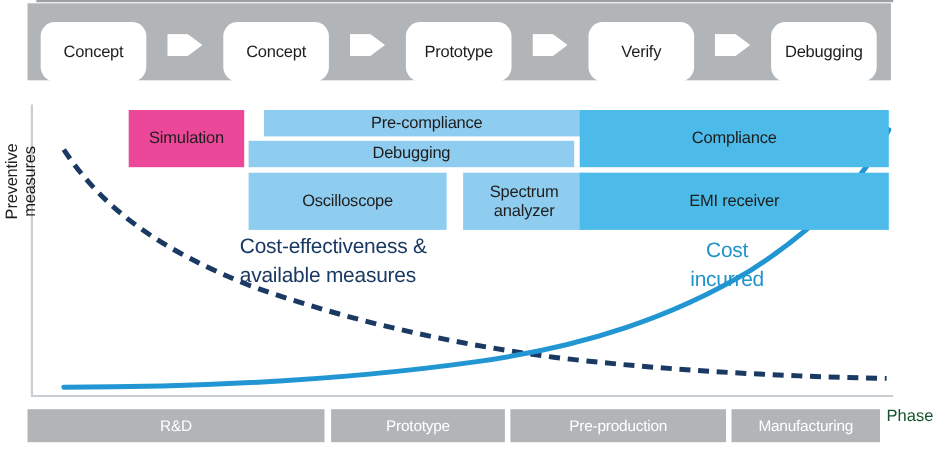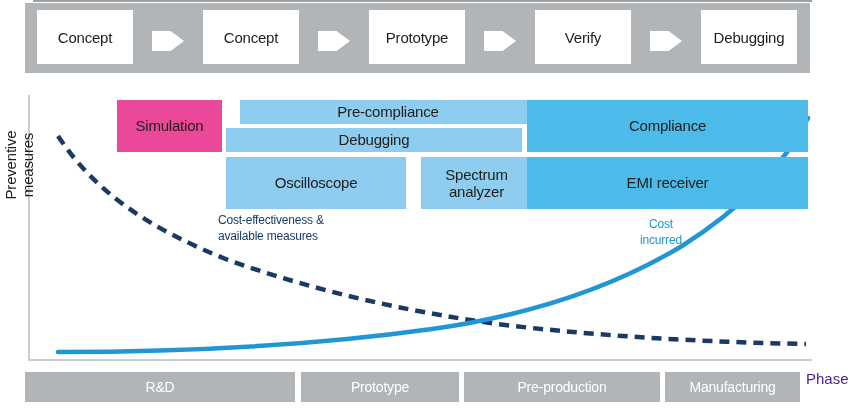--- a/index.html
+++ b/index.html
@@ -4,22 +4,22 @@
 <style>
   html,body{margin:0;padding:0;background:#ffffff;}
   .stage-wrap{position:relative;width:859px;height:410px;background:#ffffff;
     font-family:"Liberation Sans","DejaVu Sans",sans-serif;color:#1d1d1b;overflow:hidden;}
 
   
   .topline{position:absolute;left:33px;top:0;width:779px;height:2px;background:#9da1a4;}
 
   
   .topbar{position:absolute;left:25px;top:3px;width:785px;height:70px;background:#b2b5b7;}
-  .stage{position:absolute;top:7px;width:96px;height:54px;background:#ffffff;
-    display:flex;align-items:center;justify-content:center;font-size:15px;letter-spacing:-0.2px;}
+  .stage{position:absolute;top:17px;width:96px;height:54px;background:#ffffff;
+    display:flex;align-items:center;justify-content:center;font-size:15px;letter-spacing:-0.2px;border-radius:13px;}
   .stage.s0{left:12px}.stage.s1{left:178px}.stage.s2{left:344px}.stage.s3{left:510px}.stage.s4{left:676px}
   .flow-arrow{position:absolute;top:28px;width:32px;height:20px;background:#ffffff;
     clip-path:polygon(0 0,58% 0,100% 50%,58% 100%,0 100%);}
   .flow-arrow.a0{left:127px}.flow-arrow.a1{left:293px}.flow-arrow.a2{left:459px}.flow-arrow.a3{left:625px}
 
   
   .plot{position:absolute;left:0;top:0;z-index:1;}
 
   
   .y-label{position:absolute;left:-47px;top:148px;width:132px;text-align:center;
@@ -33,32 +33,32 @@
   .blue-strong{background:#4dbbea;}
   .b-simulation{left:117px;top:100px;width:105px;height:52px;}
   .b-precompliance{left:226px;top:100px;width:296px;height:24px;margin-left:14px;}
   .b-debugging{left:226px;top:128px;width:296px;height:24px;}
   .b-compliance{left:527px;top:100px;width:281px;height:52px;}
   .b-oscilloscope{left:226px;top:157px;width:180px;height:52px;}
   .b-spectrum{left:411px;top:157px;width:111px;height:52px;padding:0 14px;box-sizing:border-box;margin-left:10px;}
   .b-emi{left:527px;top:157px;width:281px;height:52px;}
 
   
-  .note{position:absolute;z-index:3;font-size:12px;line-height:1.35;white-space:pre-line;letter-spacing:-0.2px;}
+  .note{position:absolute;z-index:3;font-size:19px;line-height:1.35;white-space:pre-line;letter-spacing:-0.2px;}
   .note-left{left:218px;top:212px;color:#1a3a63;text-align:left;}
   .note-right{left:606px;top:216px;width:110px;color:#2095cc;text-align:center;}
 
   
   .phase-seg{position:absolute;top:372px;height:30px;background:#b2b5b7;color:#ffffff;
     display:flex;align-items:center;justify-content:center;font-size:14px;letter-spacing:-0.2px;z-index:2;}
   .p0{left:25px;width:270px;}
   .p1{left:301px;width:158px;}
   .p2{left:464px;width:196px;}
   .p3{left:665px;width:135px;}
-  .phase-label{position:absolute;left:806px;top:370px;width:53px;font-size:15px;color:#4c1d95;z-index:2;}
+  .phase-label{position:absolute;left:806px;top:370px;width:53px;font-size:15px;color:#14532d;z-index:2;}
 </style>
 </head>
 <body>
 
 <div class="stage-wrap">
 
   <div class="topline"></div>
 
   <div class="topbar">
     <div class="stage s0">Concept</div>

